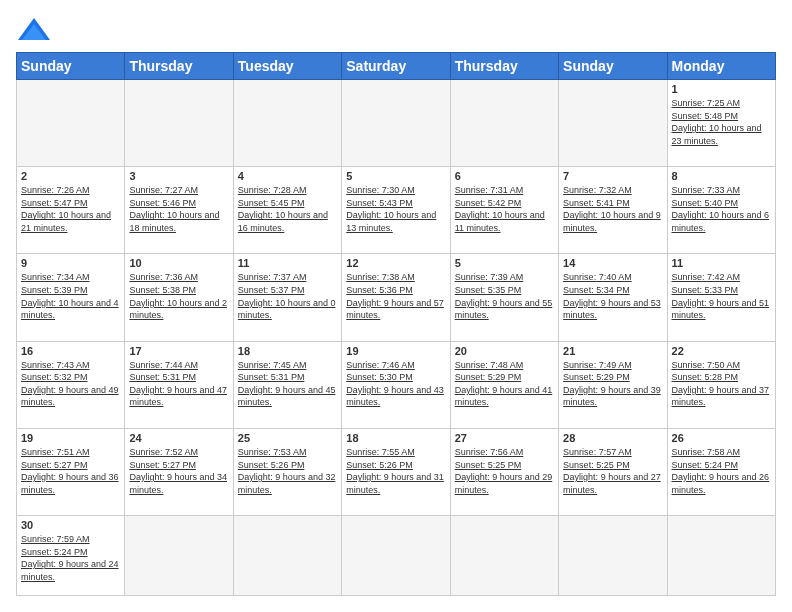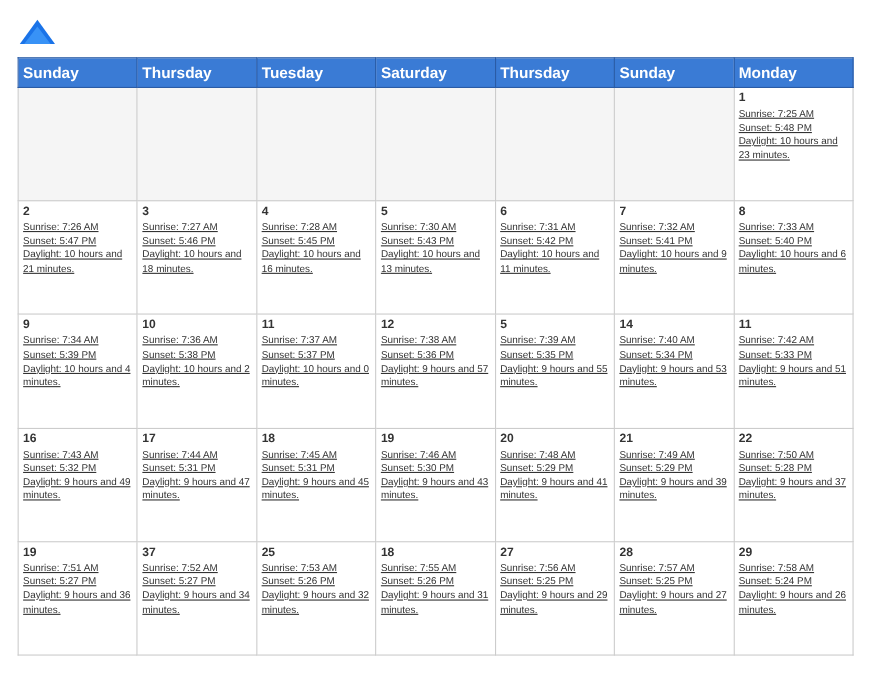--- a/index.html
+++ b/index.html
@@ -228,39 +228,51 @@
             <span class="day-number">22</span>
             <div class="day-info">Sunrise: 7:50 AM<br>Sunset: 5:28 PM<br>Daylight: 9 hours and 37 minutes.</div>
           </td>
         </tr>
         <tr>
           <td>
             <span class="day-number">19</span>
             <div class="day-info">Sunrise: 7:51 AM<br>Sunset: 5:27 PM<br>Daylight: 9 hours and 36 minutes.</div>
           </td>
           <td>
-            <span class="day-number">37</span>
+            <span class="day-number">24</span>
             <div class="day-info">Sunrise: 7:52 AM<br>Sunset: 5:27 PM<br>Daylight: 9 hours and 34 minutes.</div>
           </td>
           <td>
             <span class="day-number">25</span>
             <div class="day-info">Sunrise: 7:53 AM<br>Sunset: 5:26 PM<br>Daylight: 9 hours and 32 minutes.</div>
           </td>
           <td>
             <span class="day-number">18</span>
             <div class="day-info">Sunrise: 7:55 AM<br>Sunset: 5:26 PM<br>Daylight: 9 hours and 31 minutes.</div>
           </td>
           <td>
             <span class="day-number">27</span>
             <div class="day-info">Sunrise: 7:56 AM<br>Sunset: 5:25 PM<br>Daylight: 9 hours and 29 minutes.</div>
           </td>
           <td>
             <span class="day-number">28</span>
             <div class="day-info">Sunrise: 7:57 AM<br>Sunset: 5:25 PM<br>Daylight: 9 hours and 27 minutes.</div>
           </td>
           <td>
-            <span class="day-number">29</span>
+            <span class="day-number">26</span>
             <div class="day-info">Sunrise: 7:58 AM<br>Sunset: 5:24 PM<br>Daylight: 9 hours and 26 minutes.</div>
           </td>
+        </tr>
+        <tr>
+          <td class="last-row">
+            <span class="day-number">30</span>
+            <div class="day-info">Sunrise: 7:59 AM<br>Sunset: 5:24 PM<br>Daylight: 9 hours and 24 minutes.</div>
+          </td>
+          <td class="last-row empty"></td>
+          <td class="last-row empty"></td>
+          <td class="last-row empty"></td>
+          <td class="last-row empty"></td>
+          <td class="last-row empty"></td>
+          <td class="last-row empty"></td>
         </tr>
       </tbody>
   </table>
 </div>
 
 </body></html>

